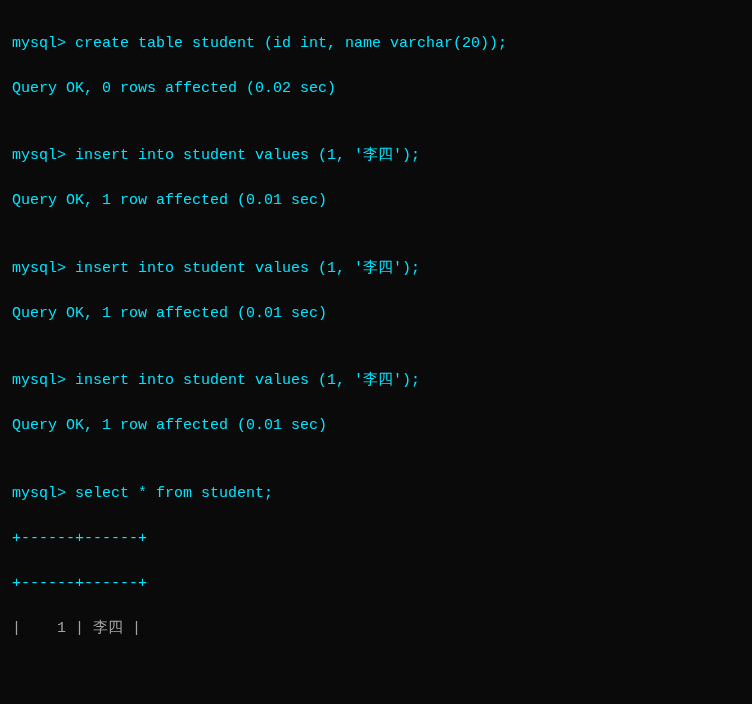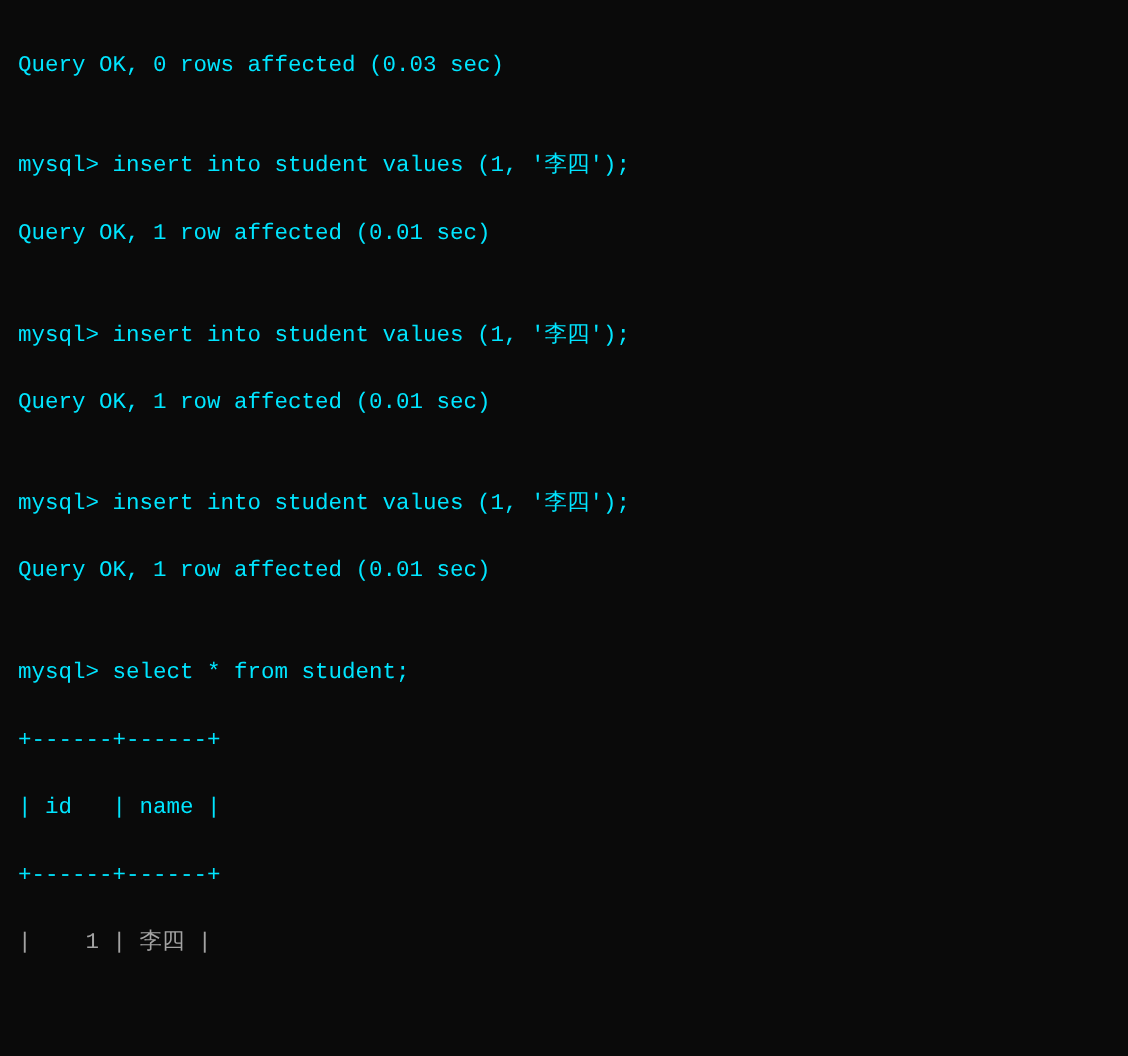--- a/index.html
+++ b/index.html
@@ -31,30 +31,30 @@
 
     .empty-line {
       display: block;
       height: 1.5em;
     }
   </style>
 </head>
 <body>
 
 <div class="terminal">
-<span class="line" style="color: rgb(0, 229, 255);">Query OK, 0 rows affected (0.03 sec)</span>
+<span class="line" style="color: rgb(0, 229, 255);">mysql&gt; create table student (id int, name varchar(20));</span>
+<span class="line" style="color: rgb(0, 229, 255);">Query OK, 0 rows affected (0.02 sec)</span>
 <span class="empty-line"></span><span class="line" style="color: rgb(0, 229, 255);">mysql&gt; insert into student values (1, '李四');</span>
 <span class="line" style="color: rgb(0, 229, 255);">Query OK, 1 row affected (0.01 sec)</span>
 <span class="empty-line"></span><span class="line" style="color: rgb(0, 229, 255);">mysql&gt; insert into student values (1, '李四');</span>
 <span class="line" style="color: rgb(0, 229, 255);">Query OK, 1 row affected (0.01 sec)</span>
 <span class="empty-line"></span><span class="line" style="color: rgb(0, 229, 255);">mysql&gt; insert into student values (1, '李四');</span>
 <span class="line" style="color: rgb(0, 229, 255);">Query OK, 1 row affected (0.01 sec)</span>
 <span class="empty-line"></span><span class="line" style="color: rgb(0, 229, 255);">mysql&gt; select * from student;</span>
 <span class="line" style="color: rgb(0, 229, 255);">+------+------+</span>
-<span class="line" style="color: rgb(0, 229, 255);">| id   | name |</span>
 <span class="line" style="color: rgb(0, 229, 255);">+------+------+</span>
 <span class="line" style="color: #a3a3a3;">|    1 | 李四 |</span>
 
 
 
 
 
 
 
 

